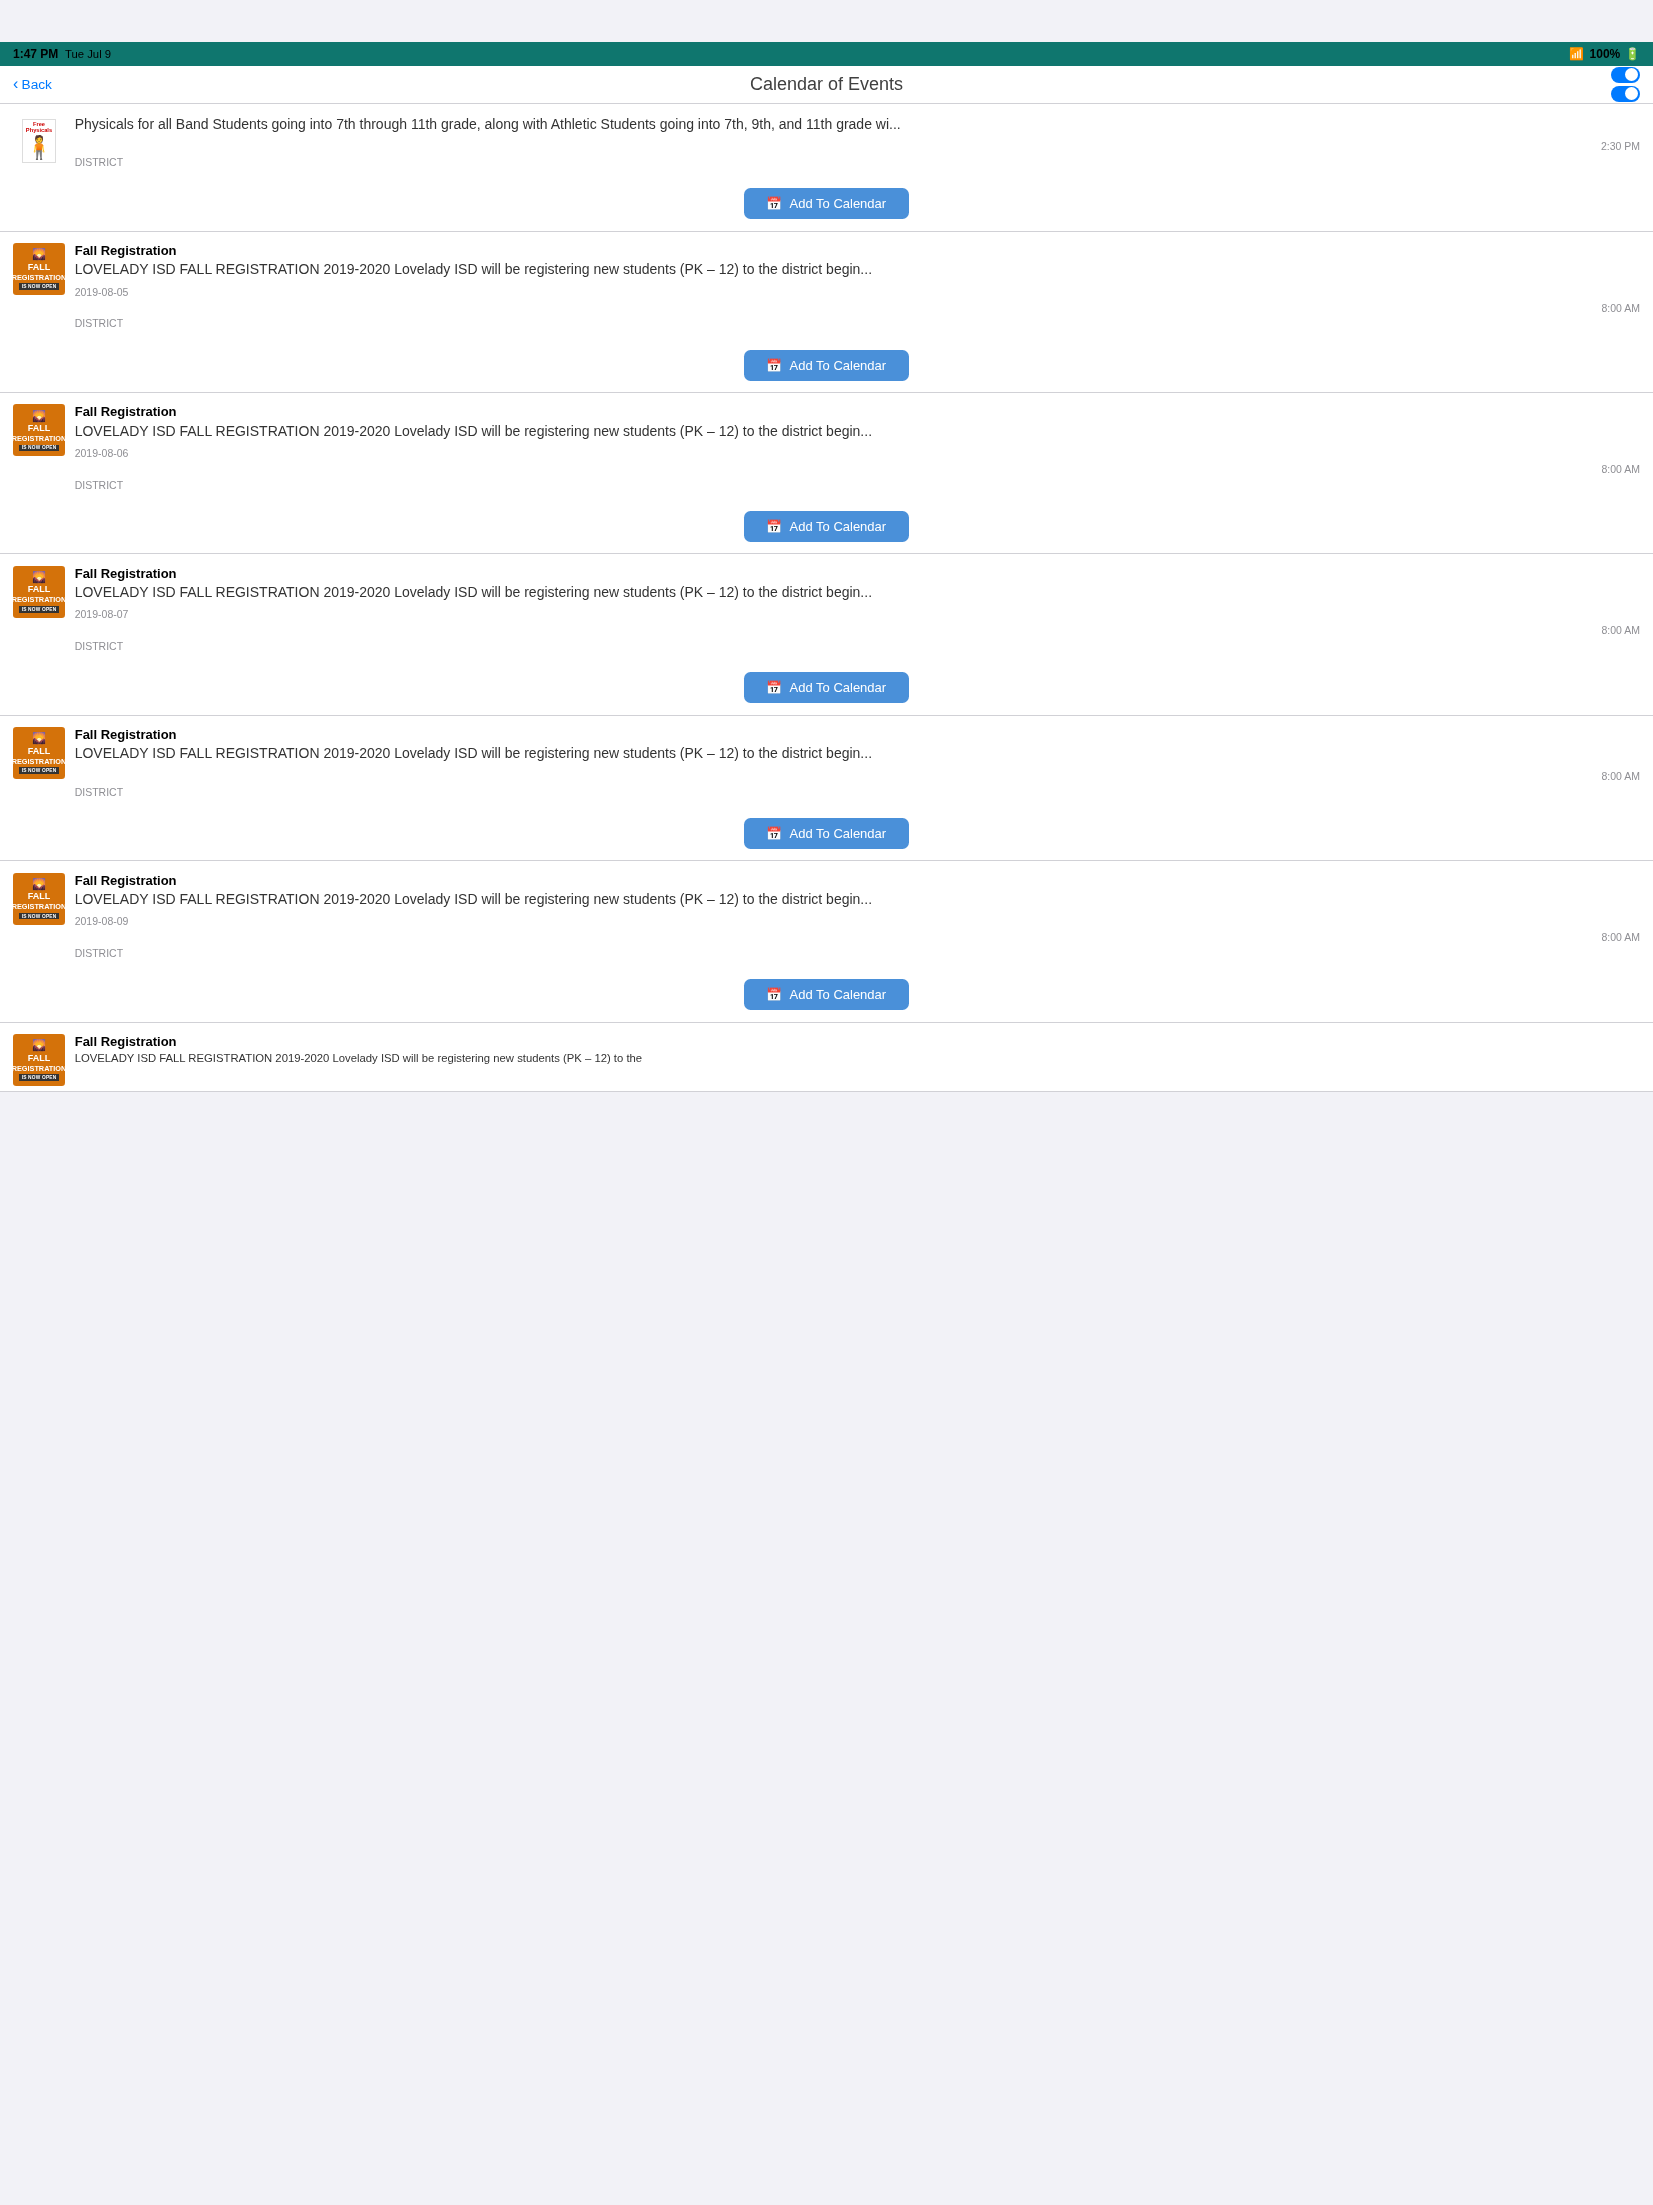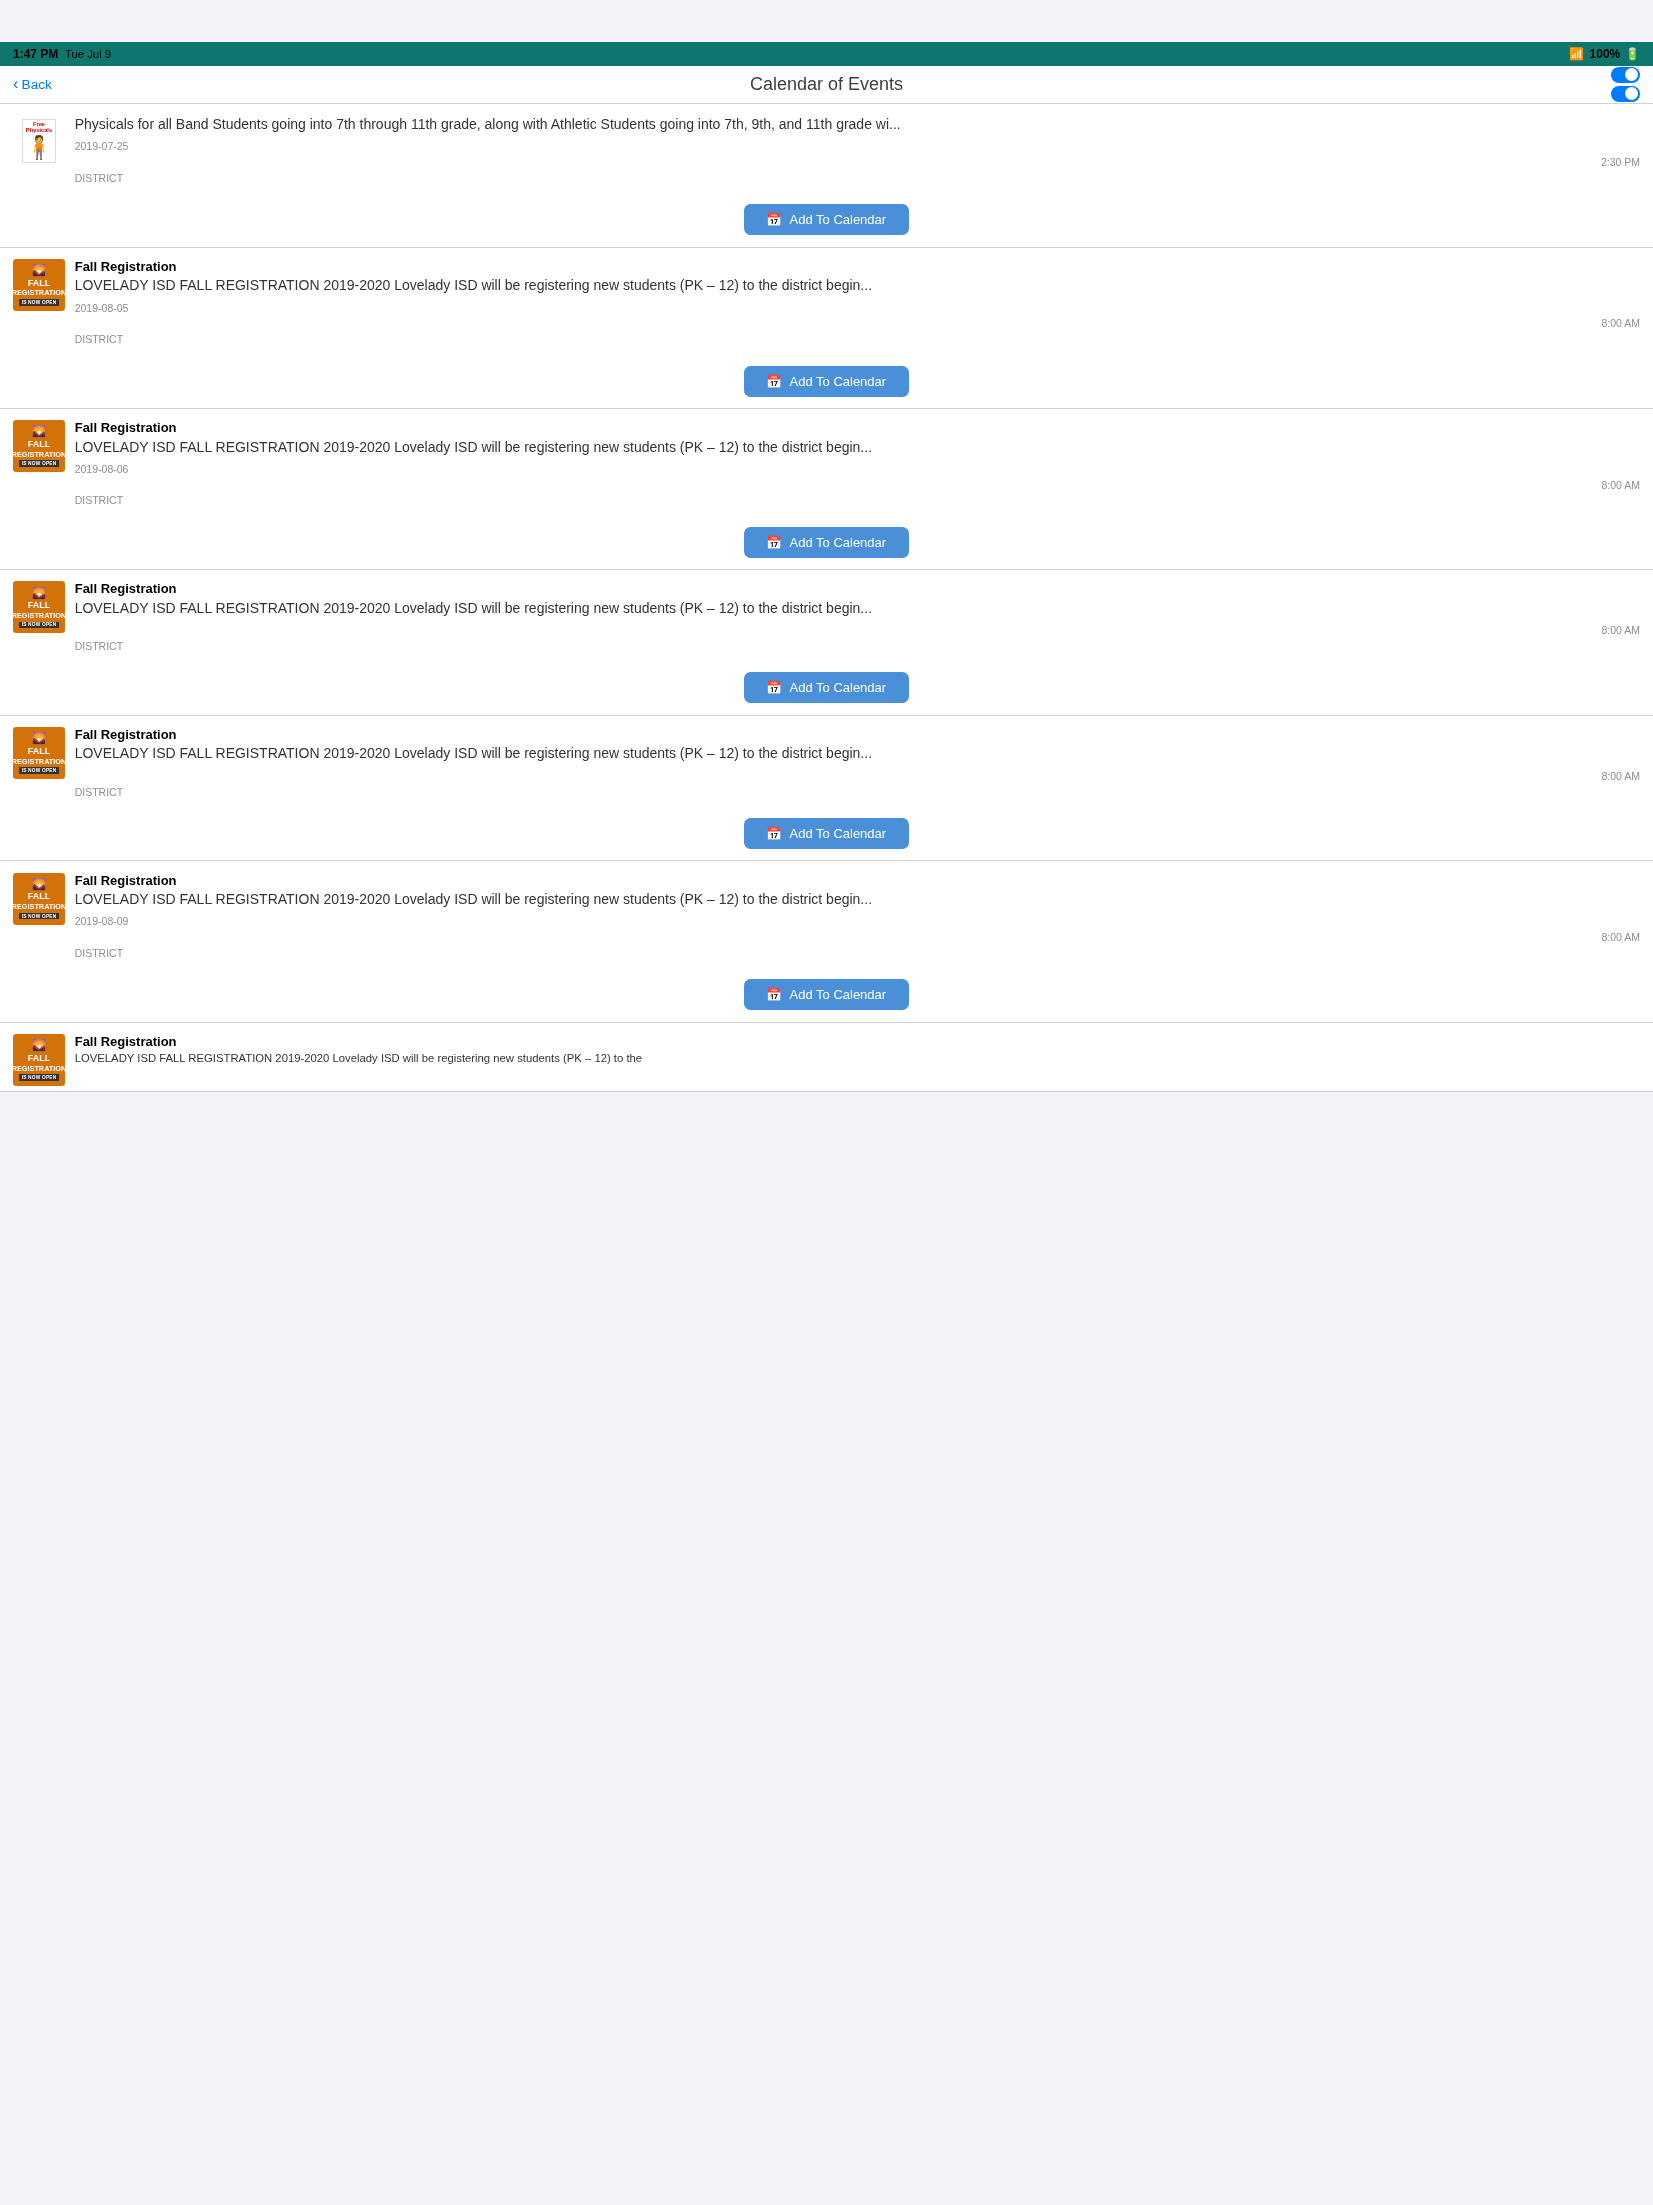--- a/index.html
+++ b/index.html
@@ -296,21 +296,20 @@
   <div class="event-item">
     <div class="event-main">
       <div class="event-thumbnail">
         <div class="thumb-physicals">
           <div class="label-top">Free<br>Physicals</div>
           <div class="figure">🧍</div>
         </div>
       </div>
       <div class="event-info">
         <div class="event-desc">Physicals for all Band Students going into 7th through 11th grade, along with Athletic Students going into 7th, 9th, and 11th grade wi...</div>
-        <div class="event-date">2019-07-25</div>
         <div class="event-time">2:30 PM</div>
         <div class="event-location">DISTRICT</div>
       </div>
     </div>
     <div class="add-to-calendar-row">
       <button class="add-to-calendar-btn">
         <span class="cal-icon">📅</span>
         <span>Add To Calendar</span>
       </button>
     </div>
@@ -374,20 +373,21 @@
         <div class="thumb-fall">
           <div class="sun-icon">🌄</div>
           <div class="fall-title">FALL</div>
           <div class="fall-reg">REGISTRATION</div>
           <div class="fall-open">IS NOW OPEN</div>
         </div>
       </div>
       <div class="event-info">
         <div class="event-title">Fall Registration</div>
         <div class="event-desc">LOVELADY ISD FALL REGISTRATION 2019-2020   Lovelady ISD will be registering new students (PK – 12) to the district begin...</div>
+        <div class="event-date">2019-08-07</div>
         <div class="event-time">8:00 AM</div>
         <div class="event-location">DISTRICT</div>
       </div>
     </div>
     <div class="add-to-calendar-row">
       <button class="add-to-calendar-btn">
         <span class="cal-icon">📅</span>
         <span>Add To Calendar</span>
       </button>
     </div>

